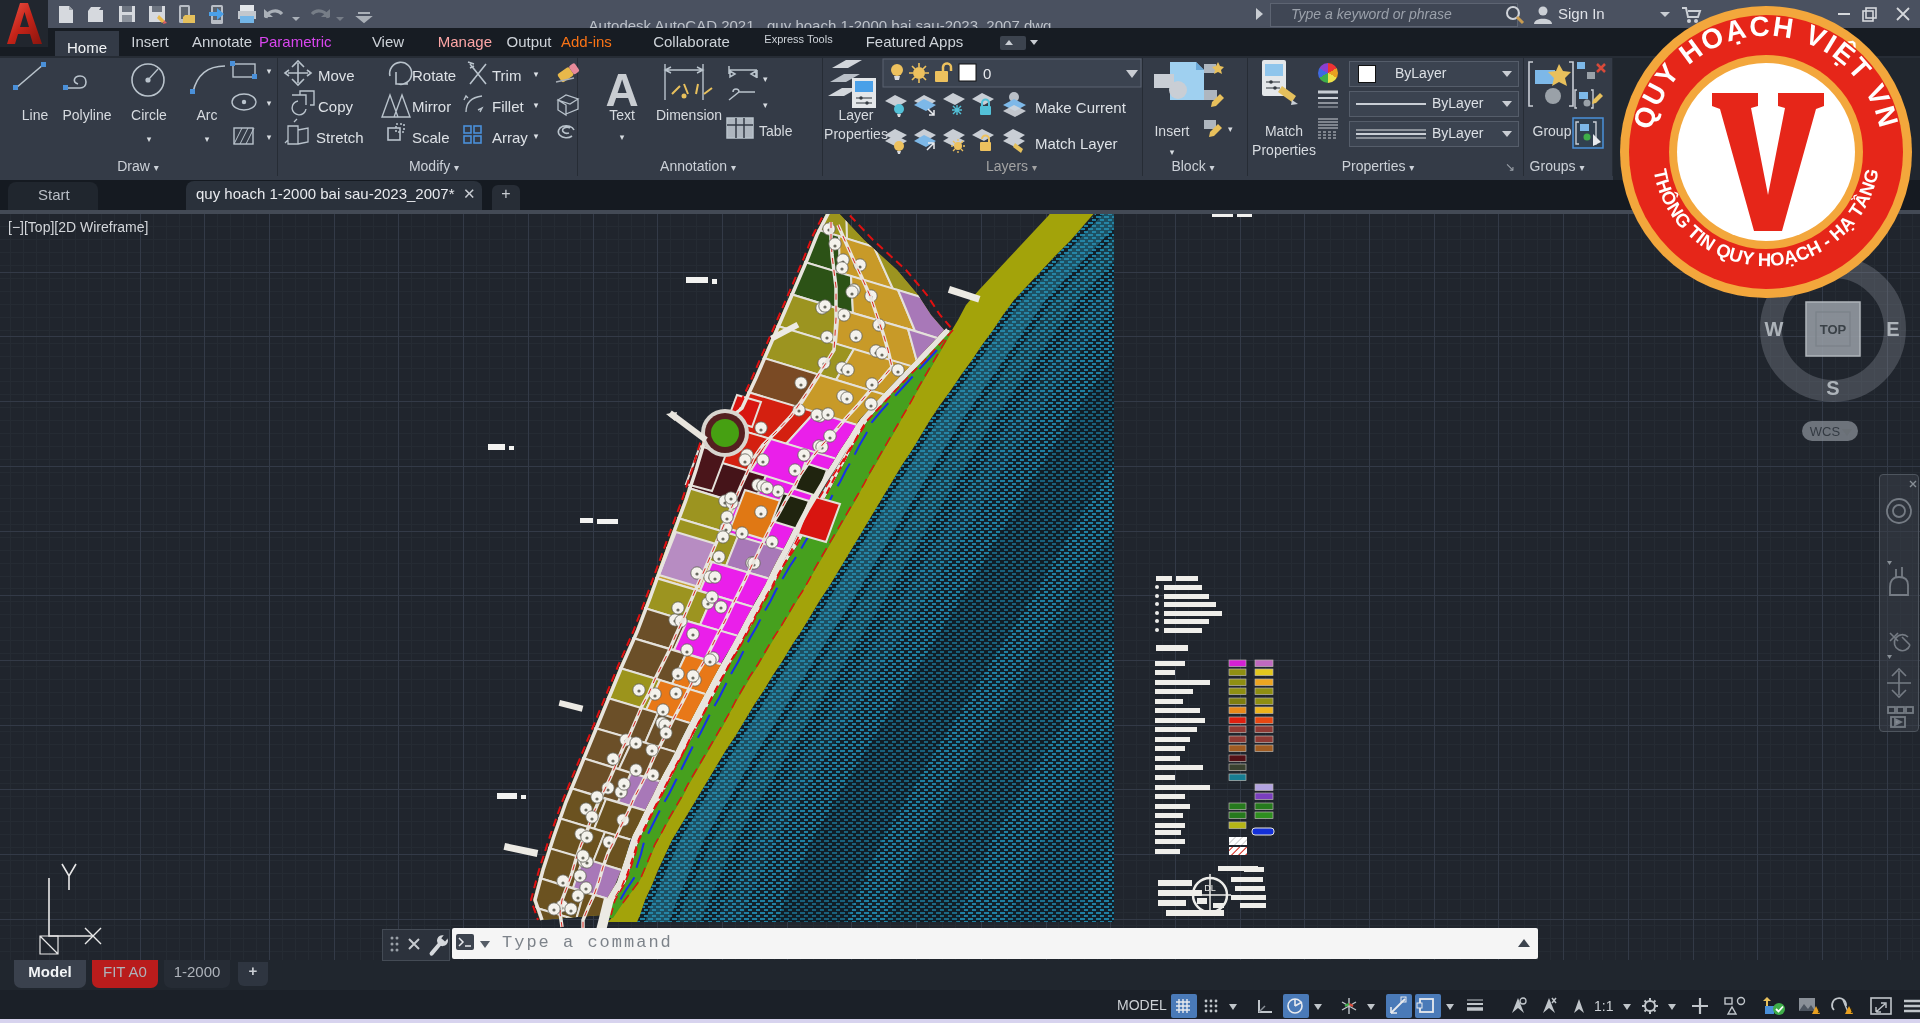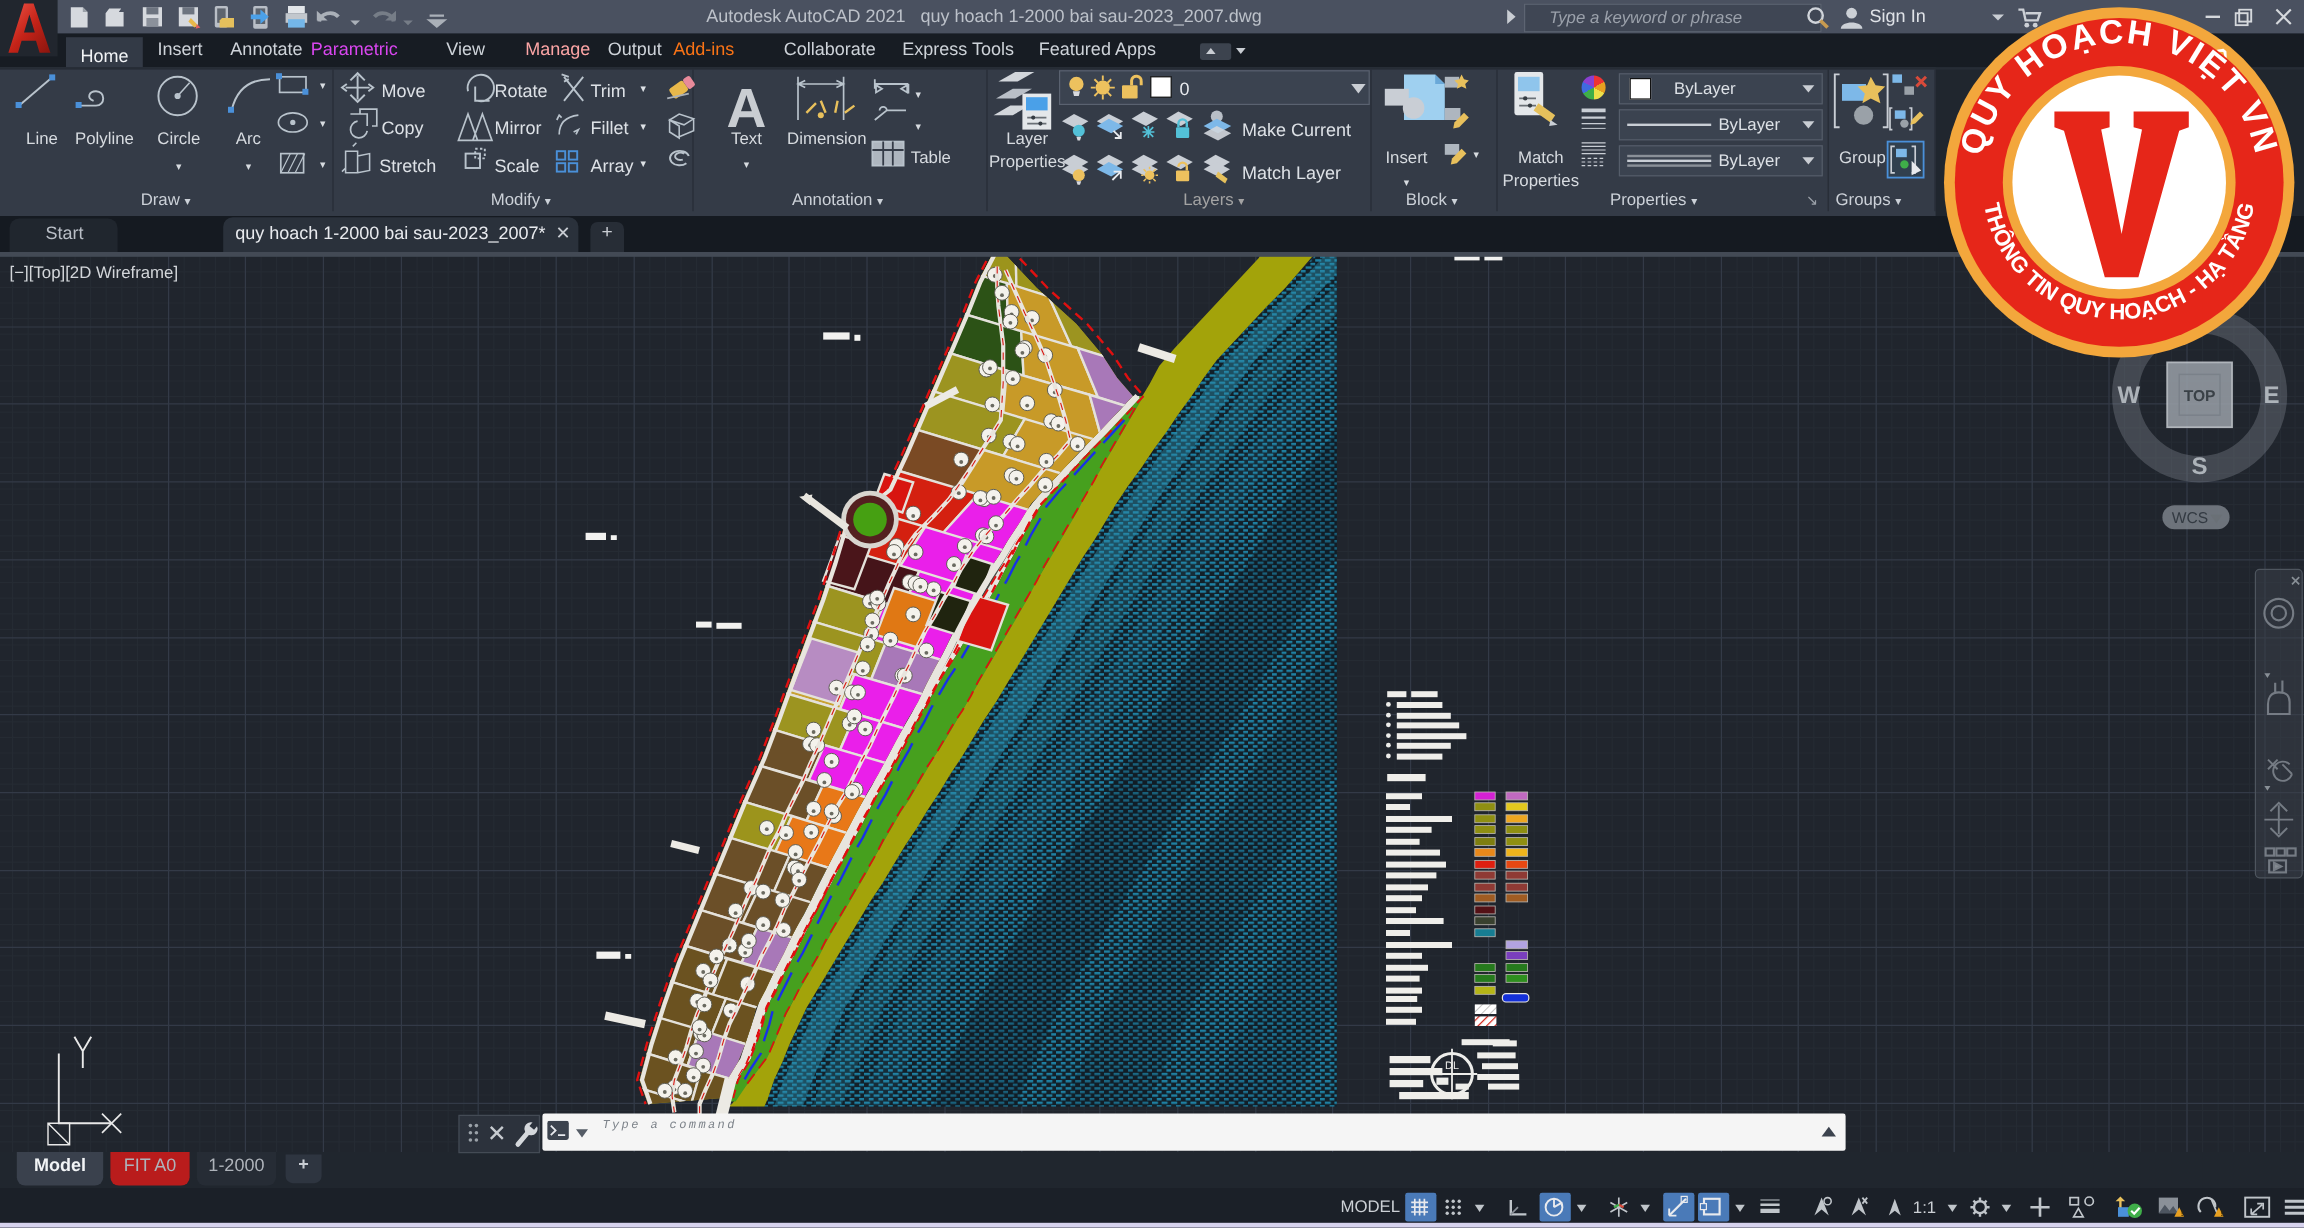--- a/index.html
+++ b/index.html
@@ -546,21 +546,21 @@
   </svg>
 <svg class="abs" style="left:262px;top:6px;width:120px;height:18px">
 <path d="M4 12 a9 8 0 0 1 16 -4" stroke="#aab0b8" stroke-width="3.2" fill="none"></path>
 <path d="M2 3 v8 h9 z" fill="#aab0b8"></path>
 <path d="M30 11 l4 4 4 -4 z" fill="#aab0b8"></path>
 <path d="M66 12 a9 8 0 0 0 -16 -4" stroke="#767d87" stroke-width="3.2" fill="none"></path>
 <path d="M68 3 v8 h-9 z" fill="#767d87"></path>
 <path d="M74 11 l4 4 4 -4 z" fill="#767d87"></path>
 <path d="M96 7 h12 m-12 4 l6 5 6 -5 z" stroke="#aab0b8" stroke-width="2" fill="#aab0b8"></path>
 </svg>
-<div class="abs" style="left:520px;top:5px;width:600px;height:20px;font-size:15px;color:#bcc1c9;text-align:center">Autodesk AutoCAD 2021&nbsp;&nbsp;&nbsp;quy hoach 1-2000 bai sau-2023_2007.dwg</div>
+<div class="abs" style="left:520px;top:17px;width:600px;height:20px;font-size:15px;color:#bcc1c9;text-align:center">Autodesk AutoCAD 2021&nbsp;&nbsp;&nbsp;quy hoach 1-2000 bai sau-2023_2007.dwg</div>
 <div class="abs" style="left:1256px;top:8px;width:0px;height:0px;border-left:7px solid #c9cdd3;border-top:6px solid transparent;border-bottom:6px solid transparent"></div>
 <div class="abs" style="left:1270px;top:3px;width:226px;height:22px;background:#3f4654;border:1px solid #5d6472;color:#9ba1ab;font-style:italic;font-size:14px;line-height:21px;padding-left:20px">Type a keyword or phrase</div>
 <svg class="abs" style="left:1504px;top:4px;width:22px;height:22px">
     <circle cx="9" cy="9" r="6" fill="none" stroke="#d0d4da" stroke-width="2"></circle>
     <path d="M13 13 l6 6" stroke="#c89b50" stroke-width="3"></path>
   </svg>
 <svg class="abs" style="left:1532px;top:4px;width:22px;height:22px">
     <circle cx="11" cy="7" r="4.5" fill="#ccd0d6"></circle>
     <path d="M2 20 c0 -7 18 -7 18 0 z" fill="#ccd0d6"></path>
   </svg>
@@ -584,21 +584,21 @@
 <div class="abs" style="left:55px;top:31px;width:64px;height:25px;background:#333a46"></div>
 <div class="abs" style="left:55px;top:39px;width:64px;height:20px;font-size:15px;color:#f2f4f6;text-align:center">Home</div>
 <div class="abs" style="left:113px;top:33px;width:74px;height:20px;font-size:15px;color:#ced3d9;text-align:center">Insert</div>
 <div class="abs" style="left:176px;top:33px;width:92px;height:20px;font-size:15px;color:#ced3d9;text-align:center">Annotate</div>
 <div class="abs" style="left:259px;top:33px;width:110px;height:20px;font-size:15px;color:#d946ef;">Parametric</div>
 <div class="abs" style="left:360px;top:33px;width:56px;height:20px;font-size:15px;color:#ced3d9;text-align:center">View</div>
 <div class="abs" style="left:418px;top:33px;width:74px;height:20px;font-size:15px;color:#fca5a5;text-align:right">Manage</div>
 <div class="abs" style="left:492px;top:33px;width:74px;height:20px;font-size:15px;color:#ced3d9;text-align:center">Output</div>
 <div class="abs" style="left:561px;top:33px;width:83px;height:20px;font-size:15px;color:#f97316;text-align:left">Add-ins</div>
 <div class="abs" style="left:632px;top:33px;width:119px;height:20px;font-size:15px;color:#ced3d9;text-align:center">Collaborate</div>
-<div class="abs" style="left:730px;top:33px;width:137px;height:20px;font-size:15px;color:#ced3d9;text-align:center">Express Tools</div>
+<div class="abs" style="left:730px;top:33px;width:137px;height:20px;font-size:11px;color:#ced3d9;text-align:center">Express Tools</div>
 <div class="abs" style="left:846px;top:33px;width:137px;height:20px;font-size:15px;color:#ced3d9;text-align:center">Featured Apps</div>
 <div class="abs" style="left:1000px;top:36px;width:26px;height:14px;background:#3c434e;border-radius:2px"></div>
 <div class="abs" style="left:1005px;top:40px;width:0px;height:0px;border-bottom:5px solid #c9cdd3;border-left:4px solid transparent;border-right:4px solid transparent"></div>
 <div class="abs" style="left:1030px;top:40px;width:0px;height:0px;border-top:5px solid #c9cdd3;border-left:4px solid transparent;border-right:4px solid transparent"></div>
 <div class="abs" style="left:0px;top:56px;width:1920px;height:124px;background:#343b47"></div>
 <div class="abs" style="left:1613px;top:56px;width:307px;height:124px;background:#20262e"></div>
 <div class="abs" style="left:277px;top:58px;width:1px;height:118px;background:#262c35"></div>
 <div class="abs" style="left:577px;top:58px;width:1px;height:118px;background:#262c35"></div>
 <div class="abs" style="left:822px;top:58px;width:1px;height:118px;background:#262c35"></div>
 <div class="abs" style="left:1142px;top:58px;width:1px;height:118px;background:#262c35"></div>
@@ -918,21 +918,21 @@
         <rect x="-2.5" y="-14" width="5" height="6" fill="#2c323c"></rect>
         <path d="M-2 -4 h4 v14 a2 2 0 0 1 -4 0 z" fill="#d5d8dc"></path>
       </g>
 </svg></div>
 <div class="abs" style="left:452px;top:928px;width:1086px;height:31px;background:#f5f5f5;border-radius:2px;z-index:10">
 <svg class="abs" style="left:4px;top:6px;width:40px;height:20px">
       <rect x="0" y="0" width="18" height="16" rx="2" fill="#3c434e"></rect>
       <path d="M3 4 l4 4 -4 4 M9 12 h6" stroke="#e8eaee" stroke-width="1.5" fill="none"></path>
       <path d="M24 7 l10 0 -5 7 z" fill="#555c66"></path>
     </svg>
-<div class="abs" style="left:50px;top:5px;font-family:'Liberation Mono',monospace;font-style:italic;font-size:10px;letter-spacing:2px;color:#7d838a">Type a command</div>
+<div class="abs" style="left:50px;top:5px;font-family:'Liberation Mono',monospace;font-size:17px;letter-spacing:2px;color:#7d838a">Type a command</div>
 <div class="abs" style="left:1066px;top:11px;width:0px;height:0px;border-bottom:8px solid #3c434e;border-left:6px solid transparent;border-right:6px solid transparent"></div>
 </div>
 
 <div class="abs" style="left:0px;top:960px;width:1920px;height:30px;background:#20262e"></div>
 <div class="abs" style="left:14px;top:960px;width:72px;height:28px;background:#3a414d;border-radius:0 0 7px 7px;color:#f2f4f6;font-weight:bold;font-size:15px;text-align:center;padding-top:3px;box-sizing:border-box">Model</div>
 <div class="abs" style="left:92px;top:960px;width:66px;height:28px;border-radius:0 0 7px 7px;color:#aeb3ba;font-size:15px;text-align:center;padding-top:3px;box-sizing:border-box;background:#b91c1c">FIT A0</div>
 <div class="abs" style="left:164px;top:960px;width:66px;height:28px;border-radius:0 0 7px 7px;color:#aeb3ba;font-size:15px;text-align:center;padding-top:3px;box-sizing:border-box;background:#262c35">1-2000</div>
 <div class="abs" style="left:238px;top:962px;width:30px;height:24px;background:#2e3540;border-radius:0 0 6px 6px;color:#c9cdd3;font-size:15px;font-weight:bold;text-align:center">+</div>
 <div class="abs" style="left:0px;top:990px;width:1920px;height:30px;background:#1b2028"></div>
 <div class="abs" style="left:1117px;top:994px;width:52px;height:24px;font-size:14px;color:#ccd0d5;padding-top:3px;box-sizing:border-box">MODEL</div>

